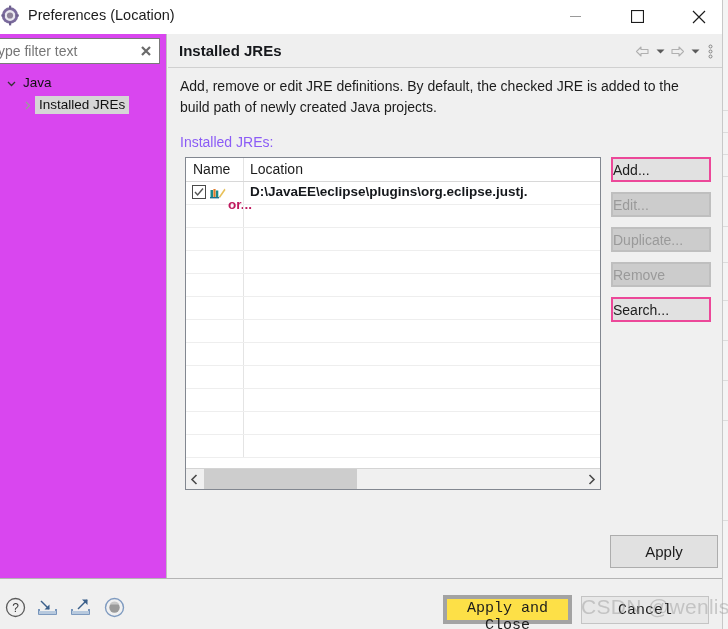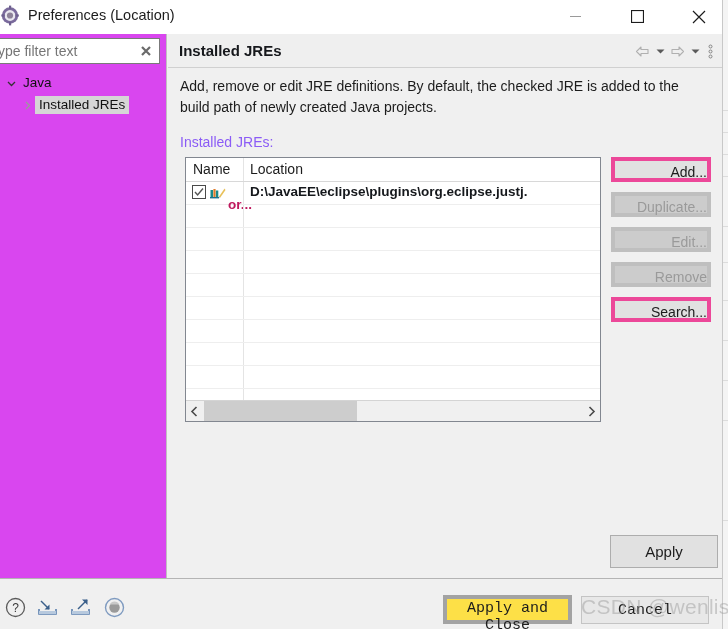--- a/index.html
+++ b/index.html
@@ -174,21 +174,21 @@
     position: absolute;
     left: 12px; top: 100px;
     font-size: 14px;
     color: #8b5cf6;
   }
 
   
   .table-wrap {
     position: absolute;
     left: 17px; top: 123px;
-    width: 416px; height: 265px;
+    width: 416px; height: 333px;
     border: 1px solid #828790;
     background: #ffffff;
     overflow: hidden;
   }
   .tbl-head {
     position: relative;
     height: 24px;
     background: #ffffff;
     border-bottom: 1px solid #d8d8d8;
   }
@@ -277,25 +277,25 @@
   .side-buttons {
     position: absolute;
     left: 443px; top: 123px;
     width: 100px;
   }
   .btn {
     display: block;
     width: 100px; height: 25px;
     margin-bottom: 10px;
     background: #e1e1e1;
-    border: 4px solid #ec4899;
+    border: 2px solid #ec4899;
     font-family: "Liberation Sans", sans-serif;
     font-size: 14px;
     color: #1c1c1c;
-    text-align: right;
+    text-align: left;
     line-height: 23px;
     cursor: default;
     padding: 0;
   }
   .btn.disabled {
     background: #cccccc;
     border-color: #bfbfbf;
     color: #9a9a9a;
   }
 
@@ -561,22 +561,22 @@
         <span class="hs-arrow hs-right">
           <svg width="9" height="11" viewBox="0 0 9 11">
             <path d="M2.5 1 L7 5.5 L2.5 10" stroke="#4a4a4a" stroke-width="1.6" fill="none"></path>
           </svg>
         </span>
       </div>
     </div>
 
     <div class="side-buttons">
       <button class="btn">Add...</button>
+      <button class="btn disabled">Edit...</button>
       <button class="btn disabled">Duplicate...</button>
-      <button class="btn disabled">Edit...</button>
       <button class="btn disabled">Remove</button>
       <button class="btn">Search...</button>
     </div>
 
     <button class="apply-btn">Apply</button>
   </div>
 
   <div class="footer">
     <div class="foot-icons">
       <span class="foot-icon">

